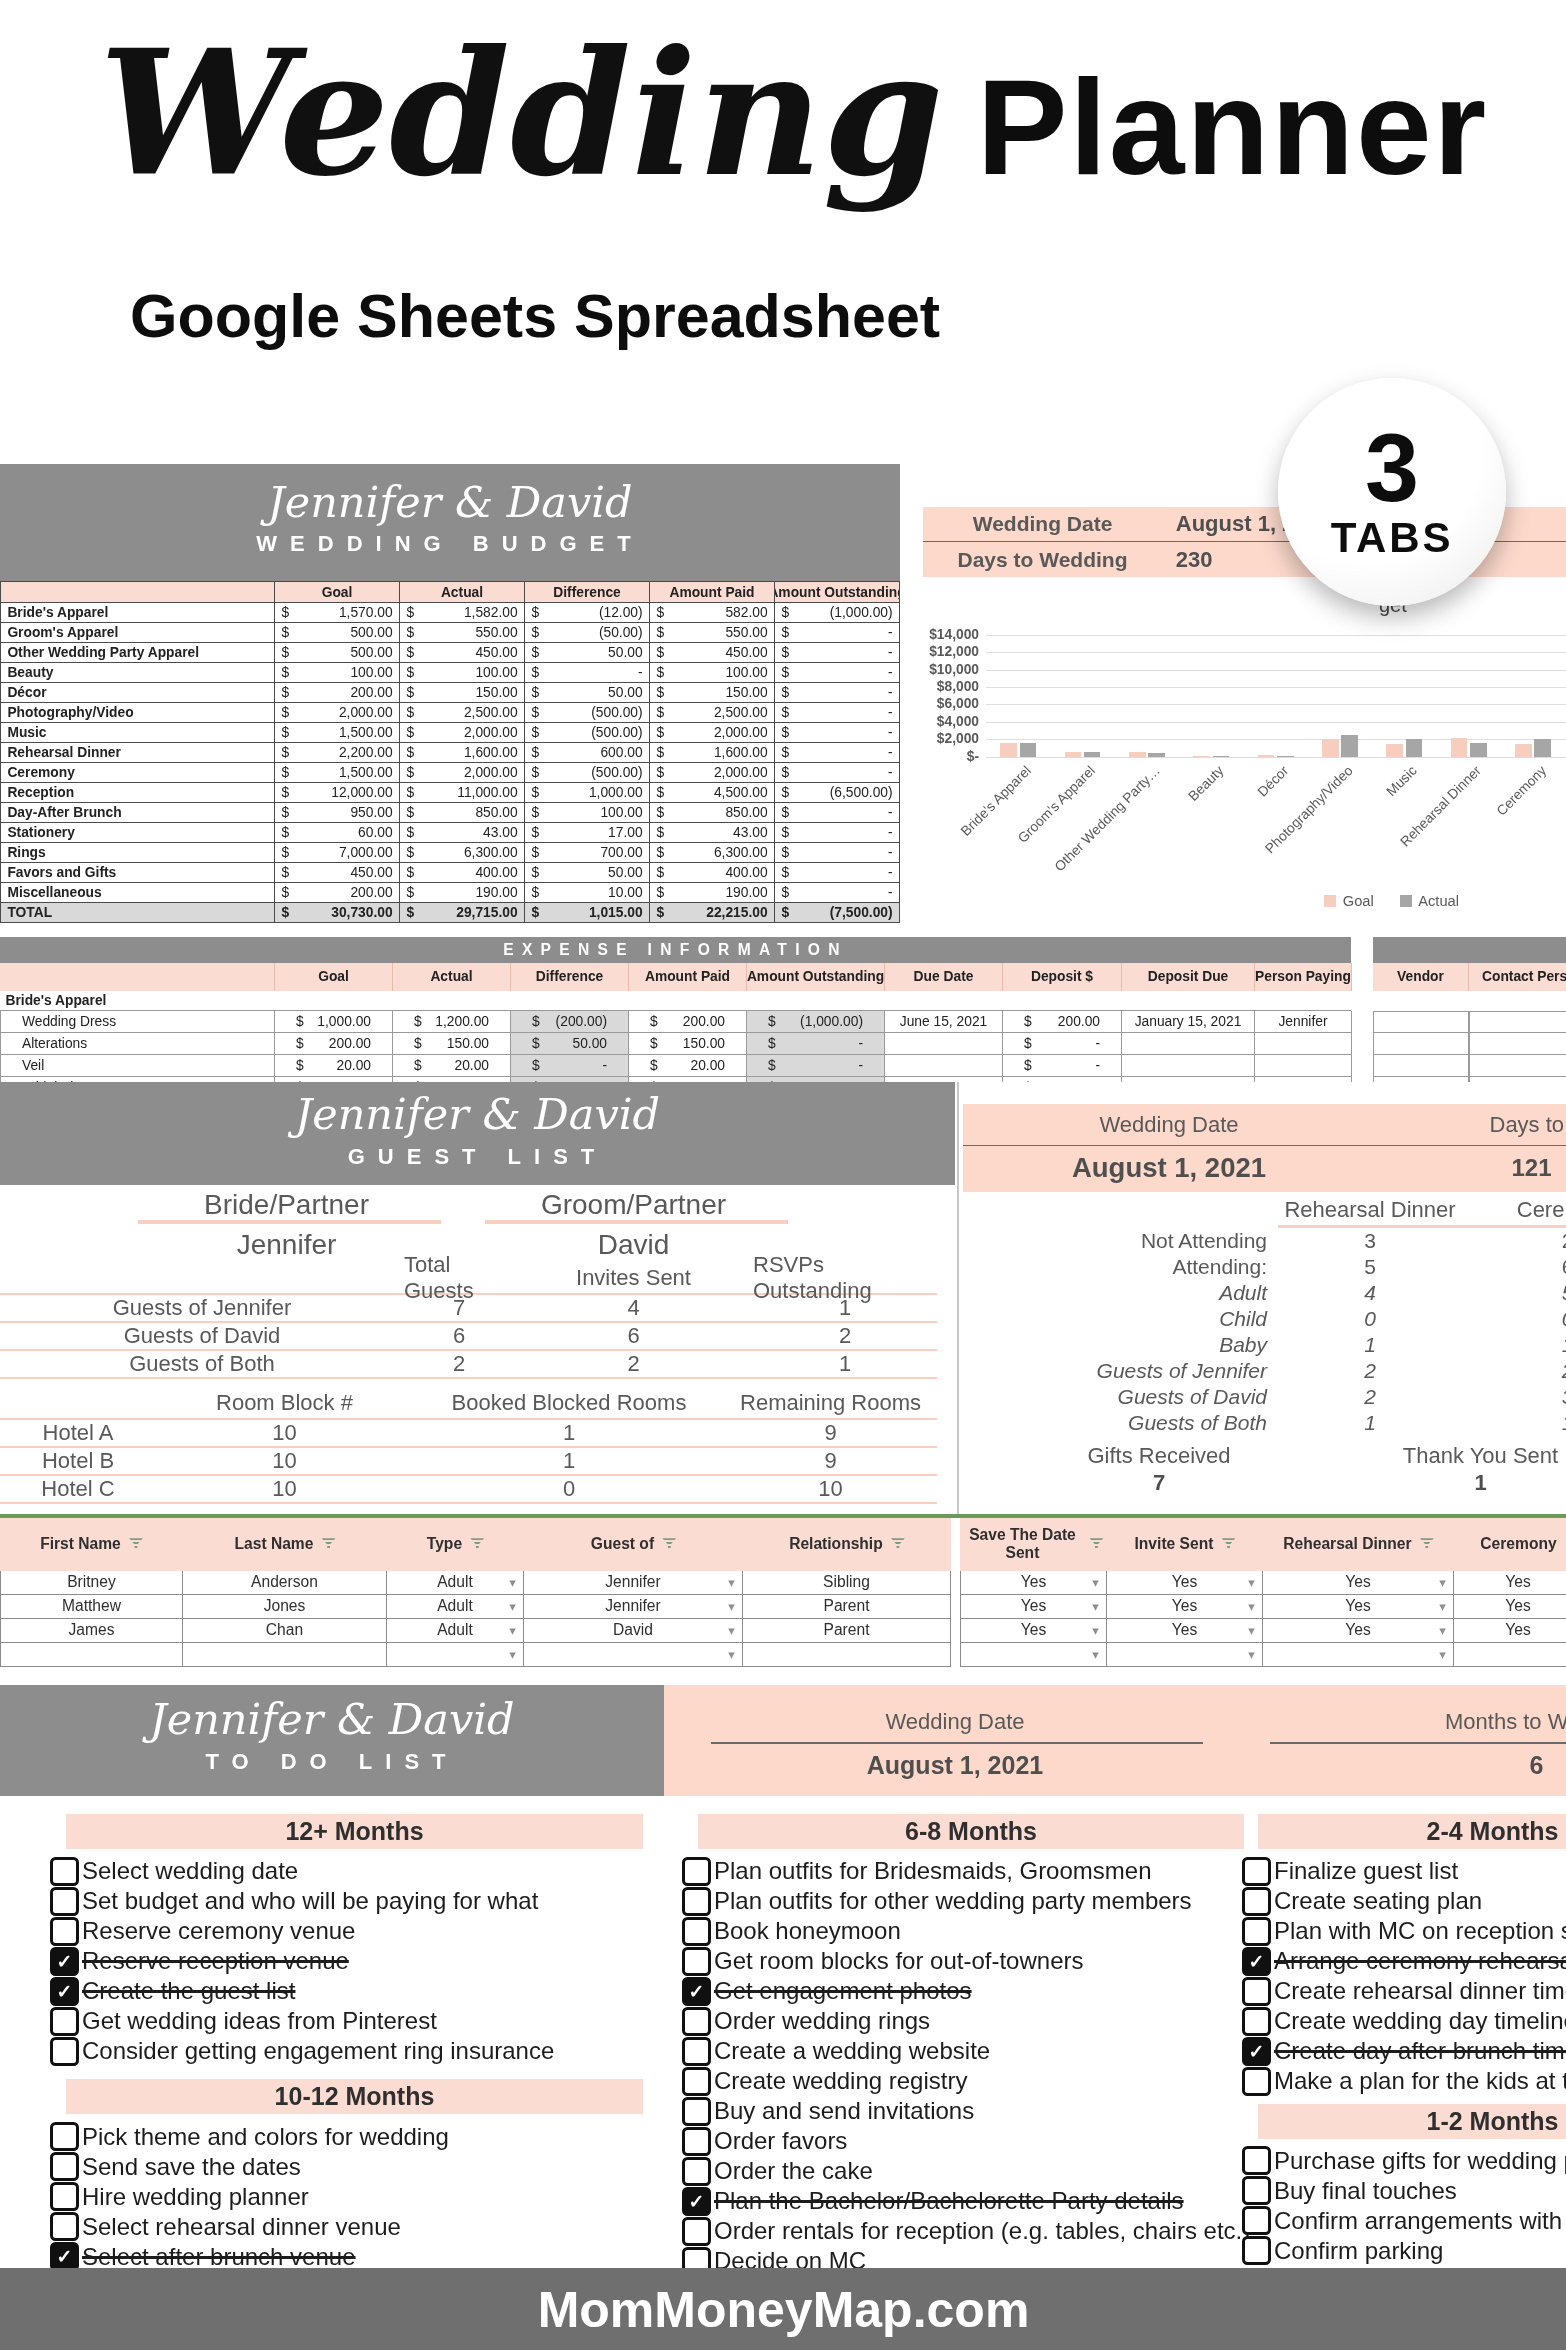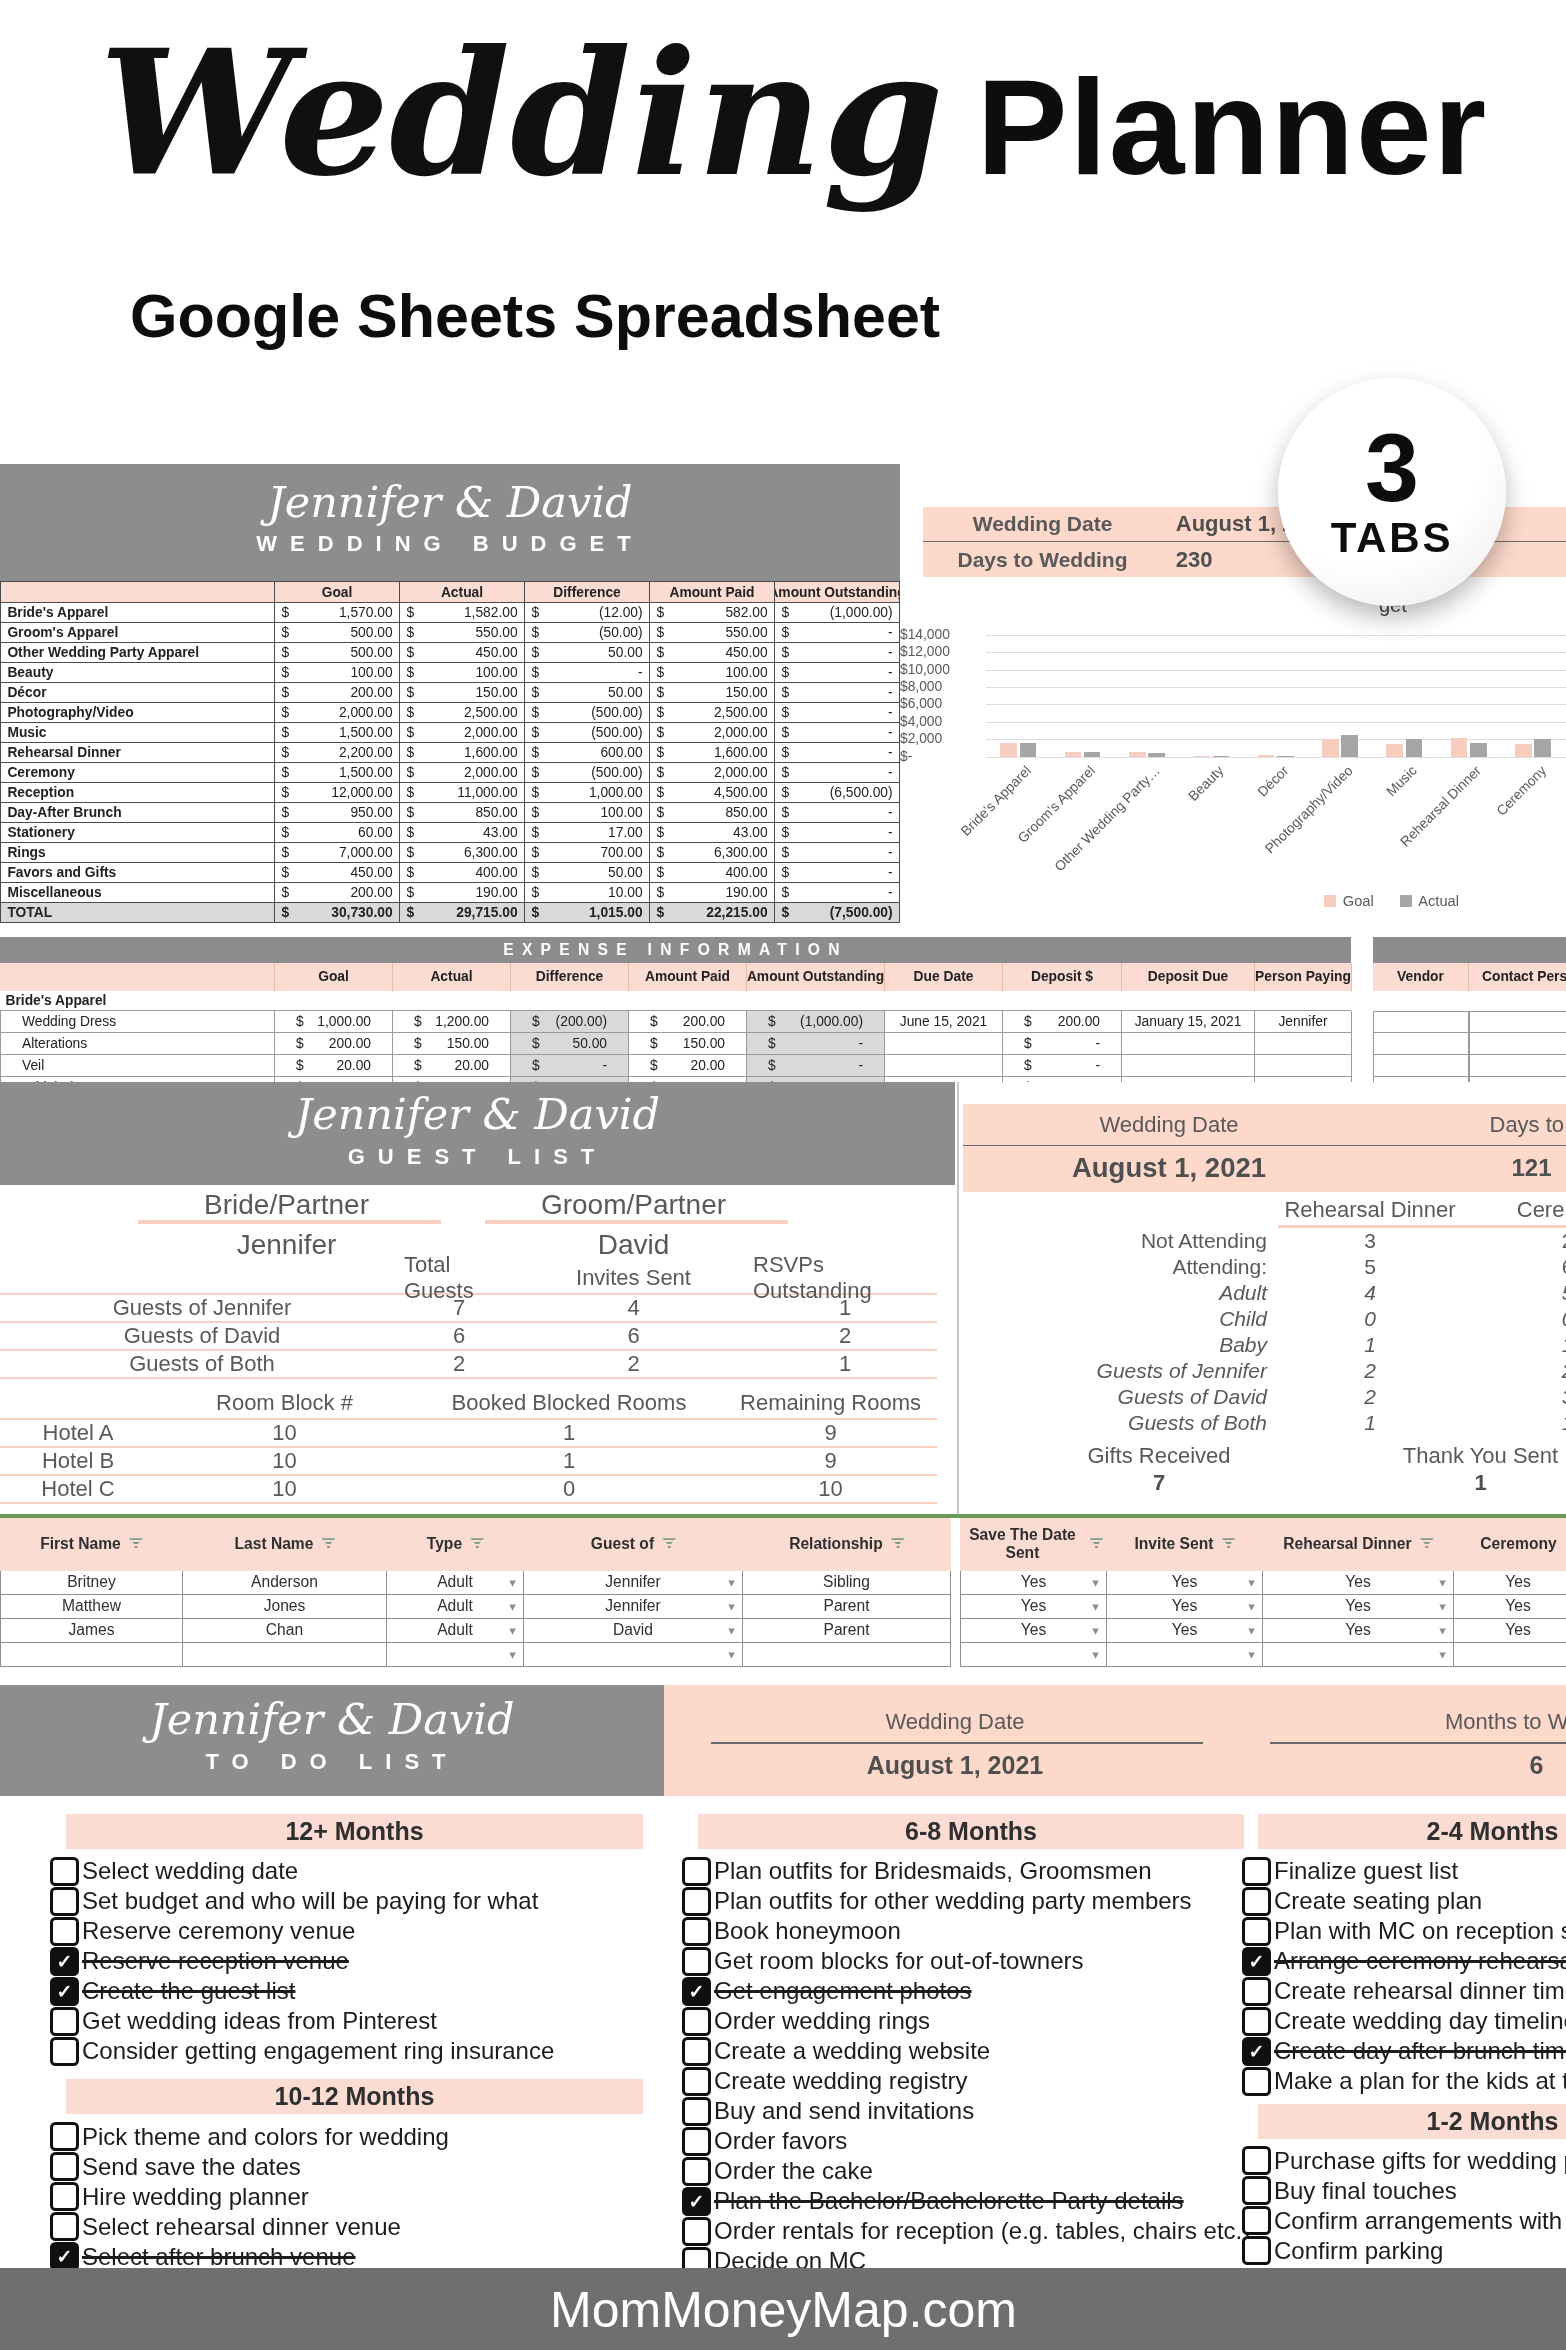--- a/index.html
+++ b/index.html
@@ -38,21 +38,21 @@
   #binfo{position:absolute;left:923px;top:507px;width:644px;height:70px;background:#fcd9cb;color:#595959;z-index:5;}
   .birow{display:flex;height:35px;align-items:center;box-sizing:border-box;}
   .birow.first{border-bottom:1.8px solid #6a6a6a;}
   .birow .l{flex:0 0 239px;text-align:center;font-size:21px;font-weight:700;}
   .birow .v{flex:1;text-align:left;padding-left:13.8px;font-size:22px;font-weight:700;color:#4f4f4f;white-space:nowrap;}
   
   #chart{position:absolute;left:900px;top:621px;width:667px;height:305px;color:#595959;}
   #chart .frag{position:absolute;left:479px;top:-27.5px;font-size:20px;color:#4a4a4a;}
   #ygrid{position:absolute;left:0;top:13.8px;right:0;}
   .grow{display:flex;height:17.4px;}
-  .grow .yl{flex:0 0 79px;padding-right:7.3px;font-size:13.8px;transform:translateY(-8.3px);}
+  .grow .yl{flex:0 0 79px;text-align:right;padding-right:7.3px;font-size:13.8px;transform:translateY(-8.3px);font-weight:bold;}
   .grow .gl{flex:1;border-top:0.9px solid #dedede;}
   #bars{position:absolute;left:86px;right:1.8px;top:13.8px;height:122px;display:flex;align-items:flex-end;}
   .bar-group{flex:1;display:flex;justify-content:center;align-items:flex-end;gap:2.8px;}
   .bar{width:16.5px;}
   #xlabels{position:absolute;left:86px;right:1.8px;top:138px;height:110px;display:flex;}
   .xcell{flex:1;position:relative;}
   .xlab{position:absolute;top:3.7px;right:42%;transform:rotate(-45deg);transform-origin:top right;
     white-space:nowrap;font-size:13.8px;color:#595959;}
   #legend{position:absolute;top:272px;right:108px;display:flex;gap:26px;align-items:center;font-size:14.7px;}
   .litem{display:flex;align-items:center;}
@@ -155,21 +155,21 @@
   .tbar{height:35px;background:#fbdcd3;font-size:25px;font-weight:700;color:#2f2f2f;display:flex;align-items:center;justify-content:center;margin-bottom:7.3px;margin-left:16px;}
   .tsec2{margin-top:13px;}
   .titem{display:flex;align-items:center;height:30px;gap:3px;}
   .box{width:23px;height:23px;border:3.7px solid #101010;border-radius:5.5px;flex:0 0 auto;position:relative;background:#fff;box-sizing:content-box;}
   .titem.checked .box{background:#101010;}
   .titem.checked .box::after{content:"✓";position:absolute;inset:0;color:#fff;font-size:19px;line-height:23px;text-align:center;font-weight:700;}
   .tlabel{font-size:24px;color:#1c1c1c;white-space:nowrap;}
   .titem.checked .tlabel{text-decoration:line-through;text-decoration-thickness:2.8px;}
   
   #footer{position:absolute;left:0;top:2268px;width:1567px;height:83px;background:#6f6f6f;color:#fff;
-    display:flex;align-items:center;justify-content:center;font-size:50px;font-weight:400;}
+    display:flex;align-items:center;justify-content:center;font-size:50px;font-weight:700;}
 </style>
 </head>
 <body>
 
 <div id="canvas">
 
   <div id="hero">
     <div class="hero-line">
       <span class="hero-script">Wedding</span>
       <span class="hero-bold">Planner</span>

